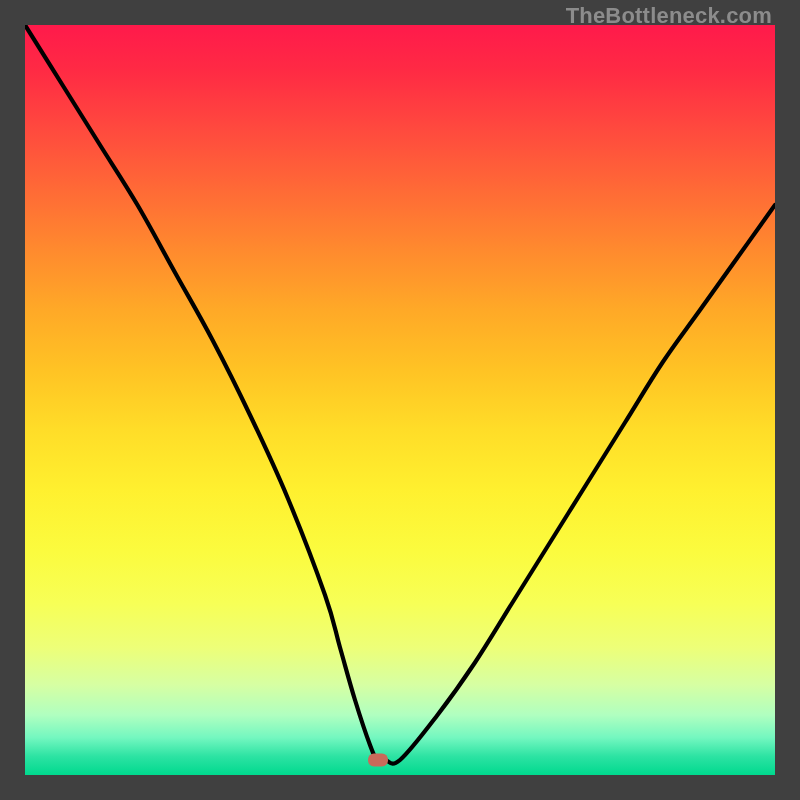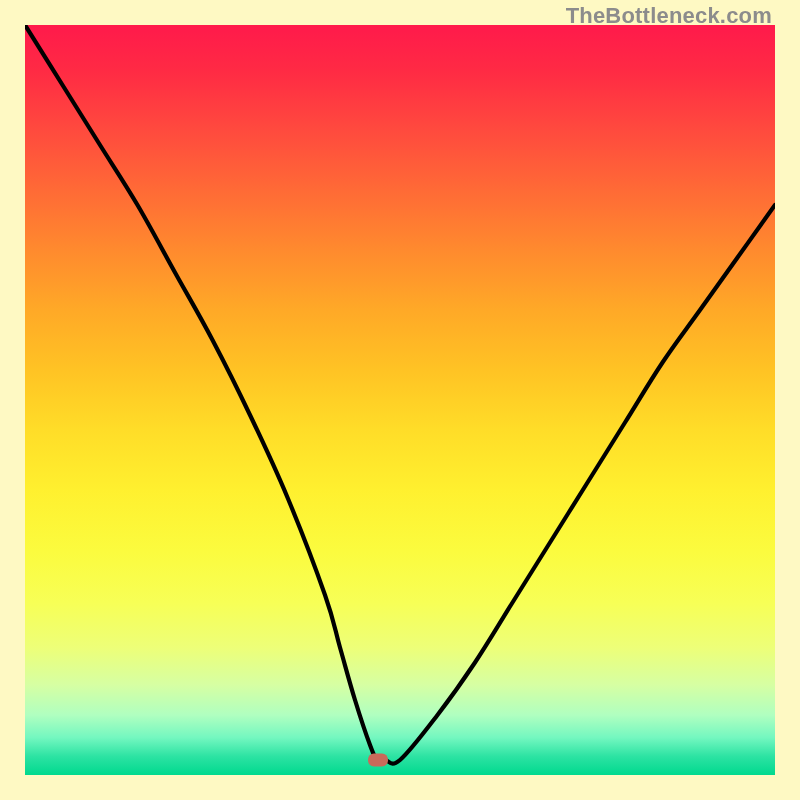--- a/index.html
+++ b/index.html
@@ -10,21 +10,21 @@
     background: #000;
     overflow: hidden;
     font-family: Arial, Helvetica, sans-serif;
   }
   .frame {
     position: absolute;
     top: 0;
     left: 0;
     width: 800px;
     height: 800px;
-    background: #fef9c3;
+    background: #404040;
   }
   .plot {
     position: absolute;
     top: 25px;
     left: 25px;
     width: 750px;
     height: 750px;
     background: linear-gradient(to bottom,
       #ff1a4b 0%,
       #ff2a44 6%,

